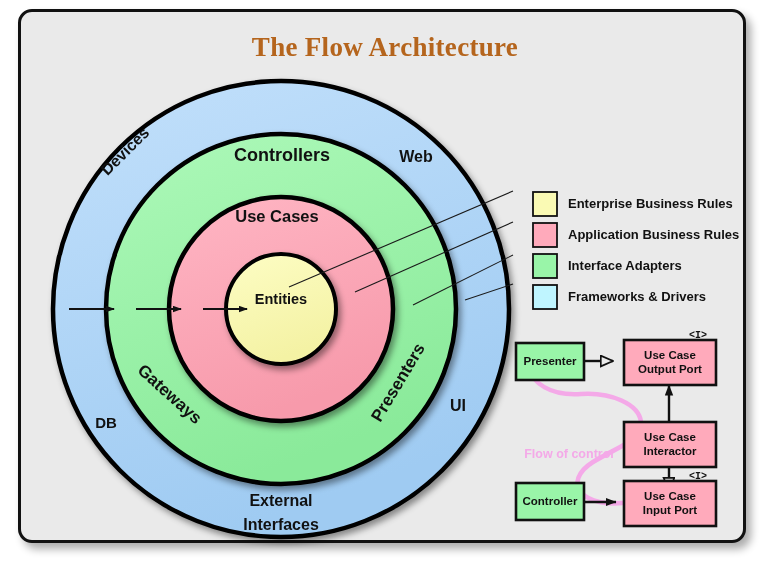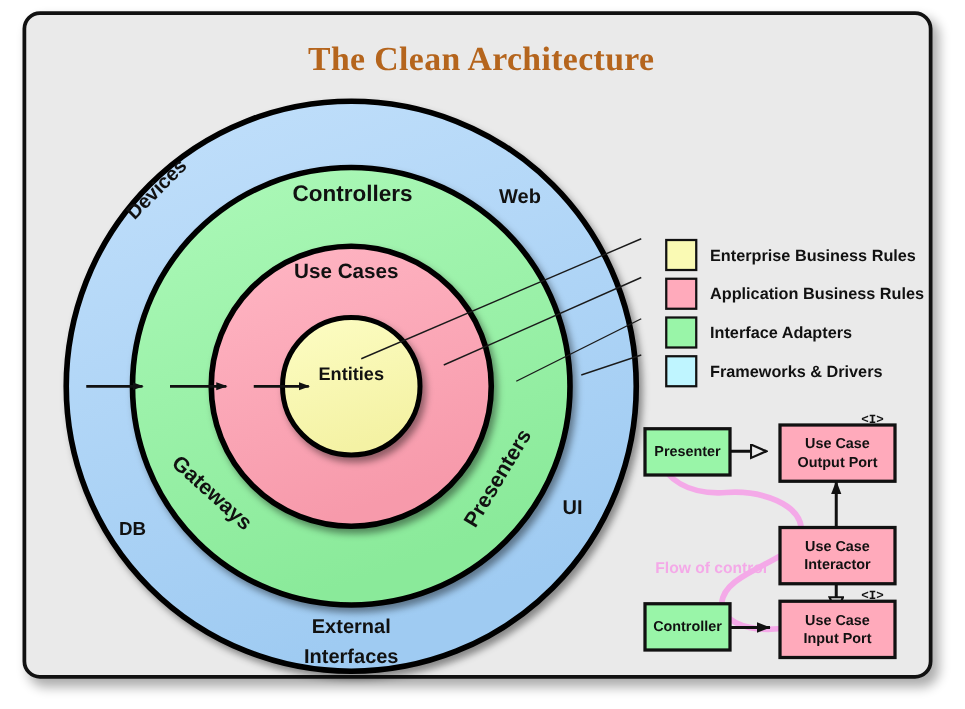--- a/index.html
+++ b/index.html
@@ -89,21 +89,21 @@
     text-anchor: middle;
     dominant-baseline: middle;
   }
 </style>
 </head>
 <body>
 
 <div id="stage">
   <div id="card">
 
-    <div id="title">The Clean Architecture</div>
+    <div id="title">The Flow Architecture</div>
 
     <svg class="layer" viewBox="0 0 728 534">
       <defs>
         <filter id="dropsh" x="-30%" y="-30%" width="180%" height="180%">
           <feDropShadow dx="3" dy="4" stdDeviation="3" flood-color="#000000" flood-opacity="0.42"></feDropShadow>
         </filter>
         <linearGradient id="shBlue" x1="0" y1="0" x2="0.35" y2="1">
           <stop offset="0%" stop-color="#c2e0fb"></stop>
           <stop offset="100%" stop-color="#9fcbf2"></stop>
         </linearGradient>

